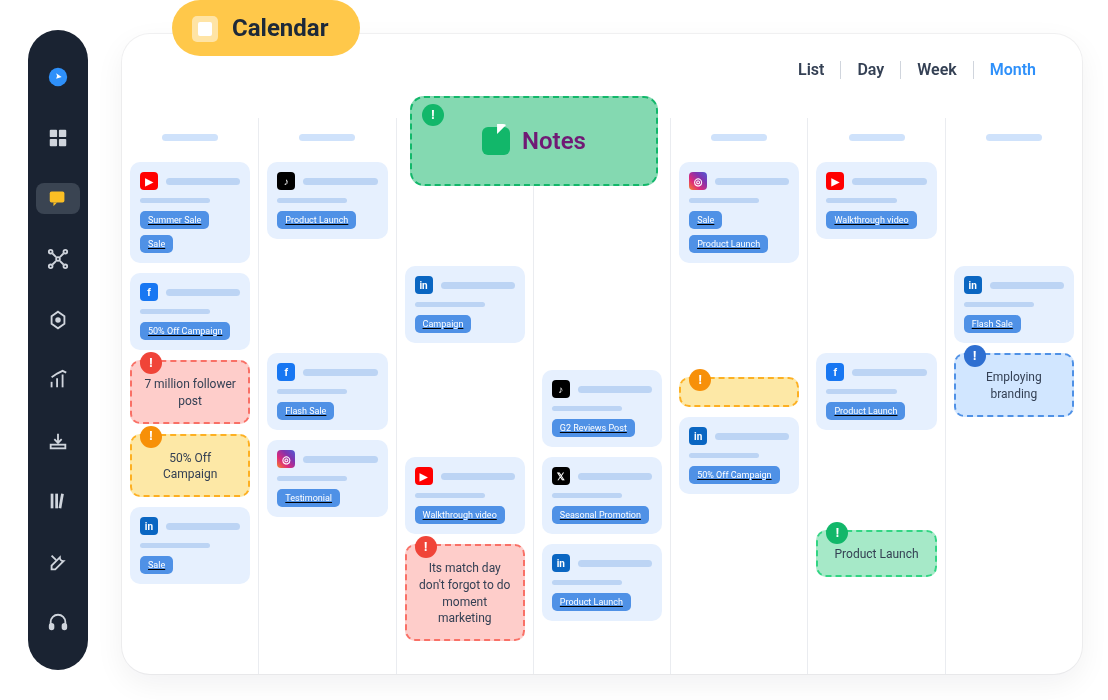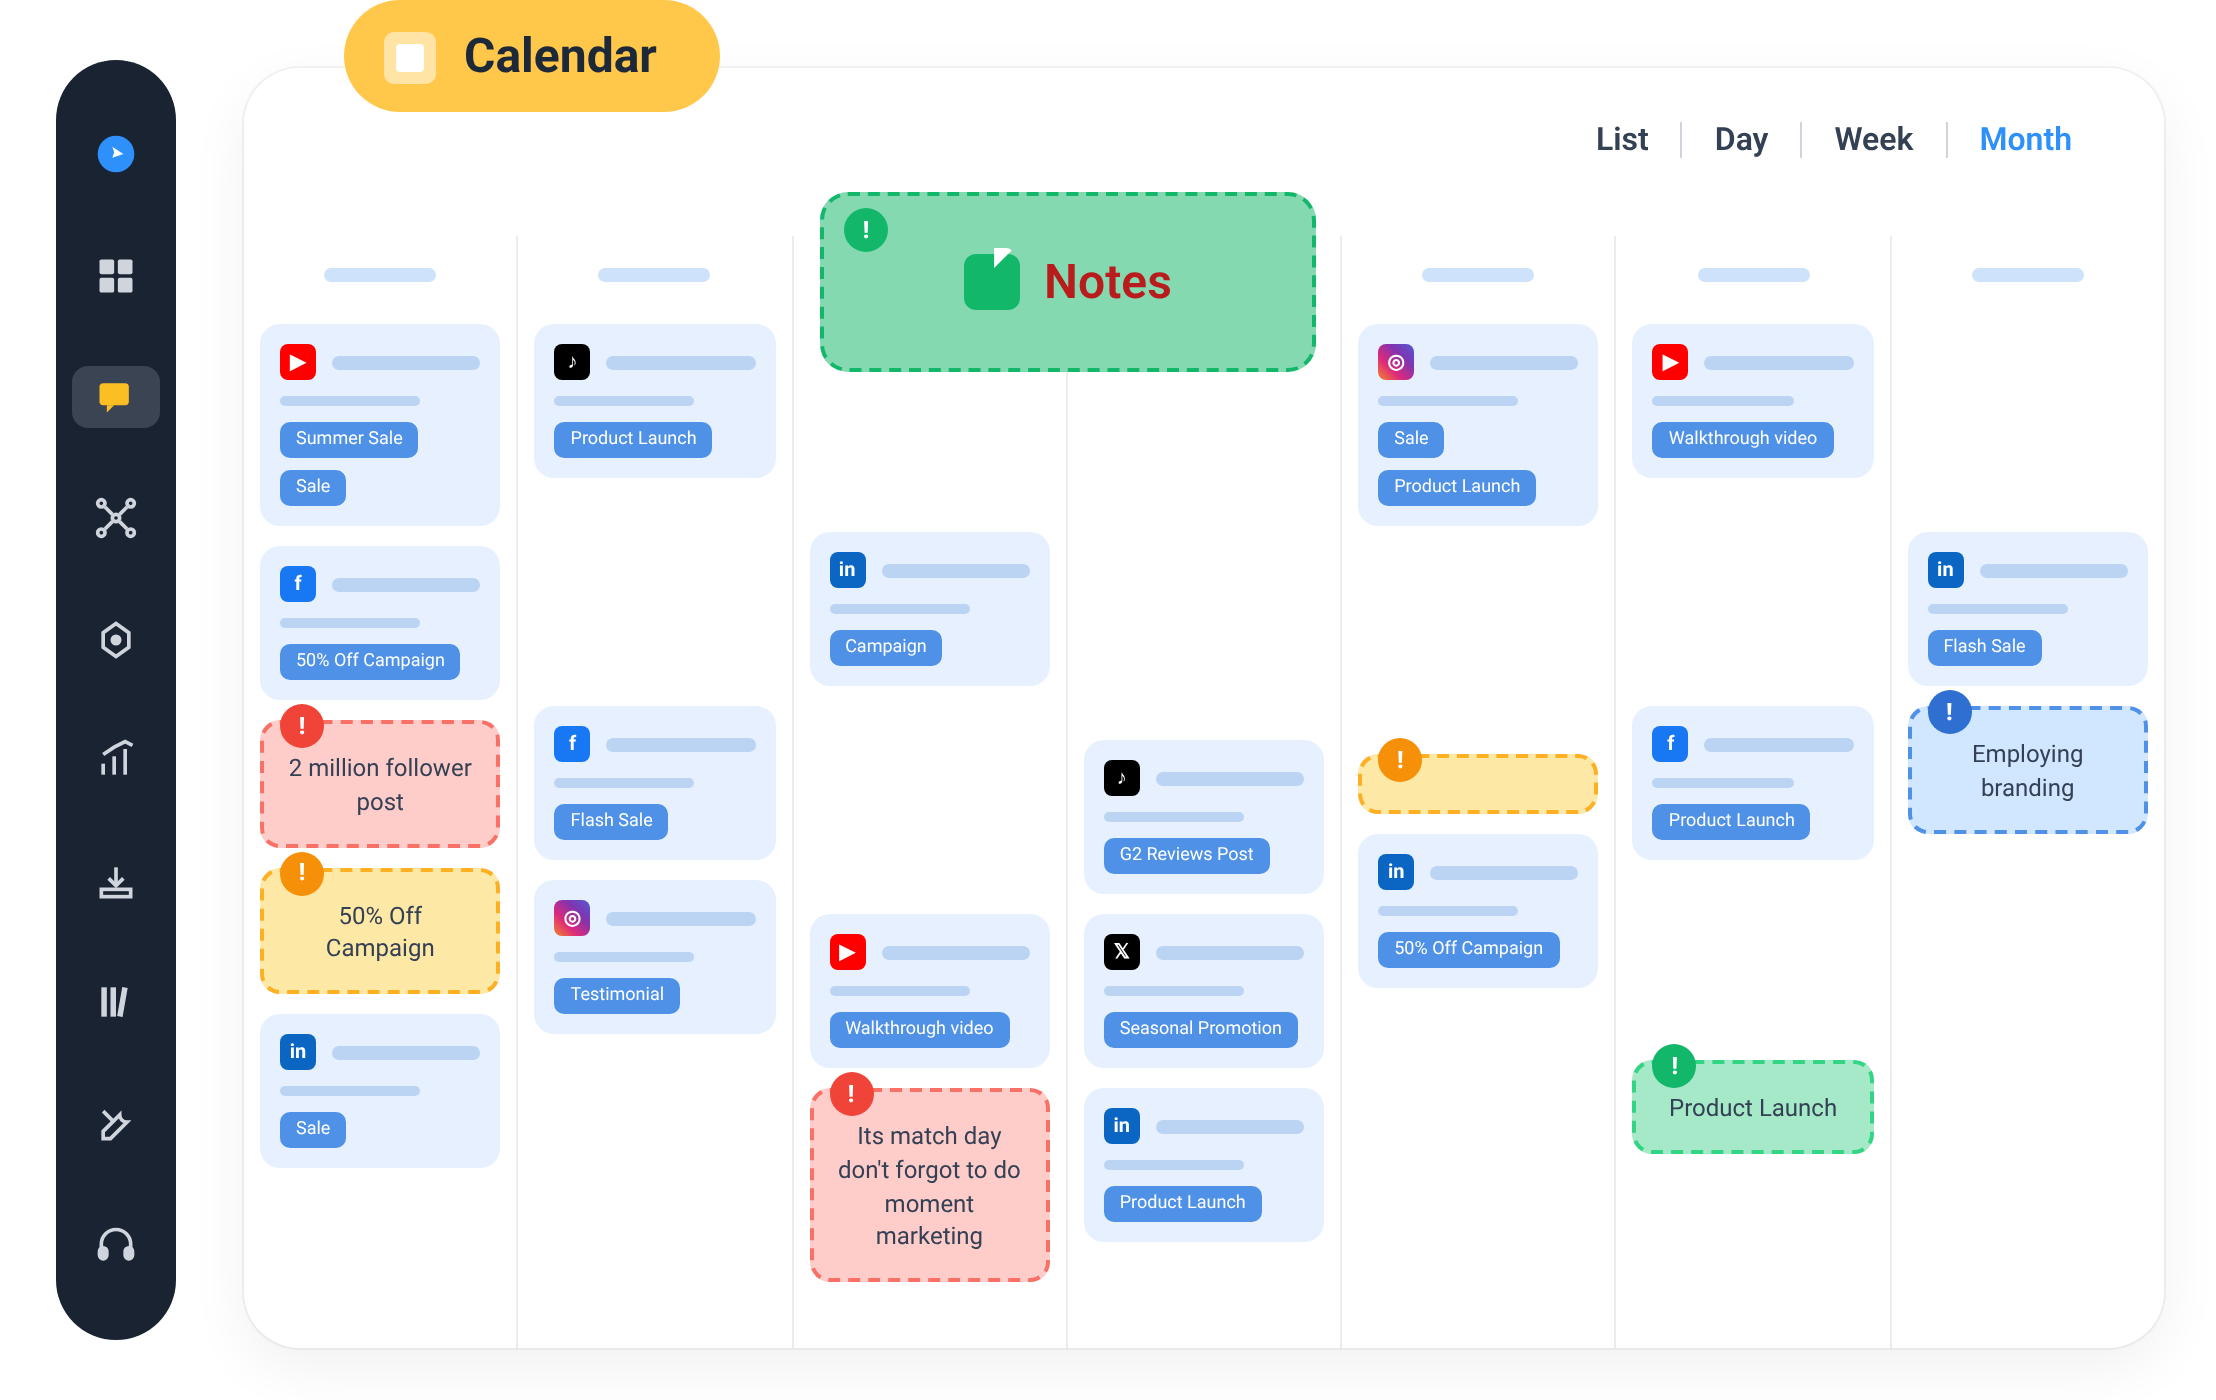--- a/index.html
+++ b/index.html
@@ -37,39 +37,39 @@
 .ic-facebook { background: #1877f2; }
 .ic-linkedin { background: #0a66c2; text-align: center; }
 .ic-instagram { background: linear-gradient(45deg,#f58529,#dd2a7b,#8134af,#515bd4); }
 .ic-x { background: #000; }
 
 .t-bar { flex: 1; height: 7px; background: #bcd4f4; border-radius: 4px; }
 .line-row { display: flex; gap: 6px; }
 .lb { height: 5px; background: #bcd4f4; border-radius: 3px; }
 .lb1 { width: 70%; }
 
-.tags { display: flex; gap: 6px; flex-wrap: wrap; }
+.tags { display: flex; gap: 6px; flex-wrap: wrap; text-decoration: underline; }
 .tag { background: #4f91e6; color: #fff; font-size: 9px; padding: 4px 8px; border-radius: 5px; white-space: nowrap; }
 
 .note { position: relative; border: 2px dashed transparent; border-radius: 10px; padding: 14px 10px 12px 10px; text-align: center; font-size: 12px; color: #344054; line-height: 1.4; }
 .note-badge { position: absolute; left: 8px; top: -10px; width: 22px; height: 22px; border-radius: 50%; display: flex; align-items: center; justify-content: center; font-size: 12px; font-weight: 800; color: #fff; }
 .note.red { background: #fecdca; border-color: #f97066; }
 .note.red .note-badge { background: #f04438; }
 .note.yellow { background: #fde8a6; border-color: #fdb022; }
 .note.yellow .note-badge { background: #f79009; }
 .note.green { background: #a6e9c8; border-color: #32d583; }
 .note.green .note-badge { background: #12b76a; }
 .note.blue { background: #d1e6ff; border-color: #4f91e6; }
 .note.blue .note-badge { background: #2e6fd1; }
 
 .big-note { position: absolute; left: 288px; top: 62px; width: 248px; height: 90px; background: #84d9b1; border: 2px dashed #12b76a; border-radius: 14px; display: flex; align-items: center; justify-content: center; gap: 12px; z-index: 5; }
 .big-note .note-badge { left: 10px; top: 6px; }
 .big-note-icon { width: 28px; height: 28px; background: #12b76a; border-radius: 6px; position: relative; }
 .big-note-icon::after { content:""; position: absolute; right: 3px; top: -3px; width: 10px; height: 10px; background: #fff; clip-path: polygon(0 0, 100% 0, 0 100%); border-top-right-radius: 4px; transform: rotate(0deg); }
-.big-note-text { font-size: 24px; font-weight: 600; color: #b91c1c; }
+.big-note-text { font-size: 24px; font-weight: 600; color: #701a75; }
 
 .spacer { height: 94px; }
 </style>
 </head>
 <body>
 
 <div class="sidebar">
   <div class="sidebar-item first">
       <svg viewBox="0 0 24 24" fill="currentColor">
         <circle cx="12" cy="12" r="10" fill="#2e90fa"></circle>
@@ -198,21 +198,21 @@
         <div class="line-row">
             <div class="lb lb1"></div>
           </div>
         <div class="tags">
             <span class="tag">50% Off Campaign</span>
           </div>
       </div>
 
       <div class="note red">
         <div class="note-badge">!</div>
-        <div>2 million follower post</div>
+        <div>7 million follower post</div>
       </div>
 
       <div class="note yellow">
         <div class="note-badge">!</div>
         <div>50% Off Campaign</div>
       </div>
 
       <div class="card">
         <div class="card-top">
             <div class="icon-platform ic-linkedin">in</div>

